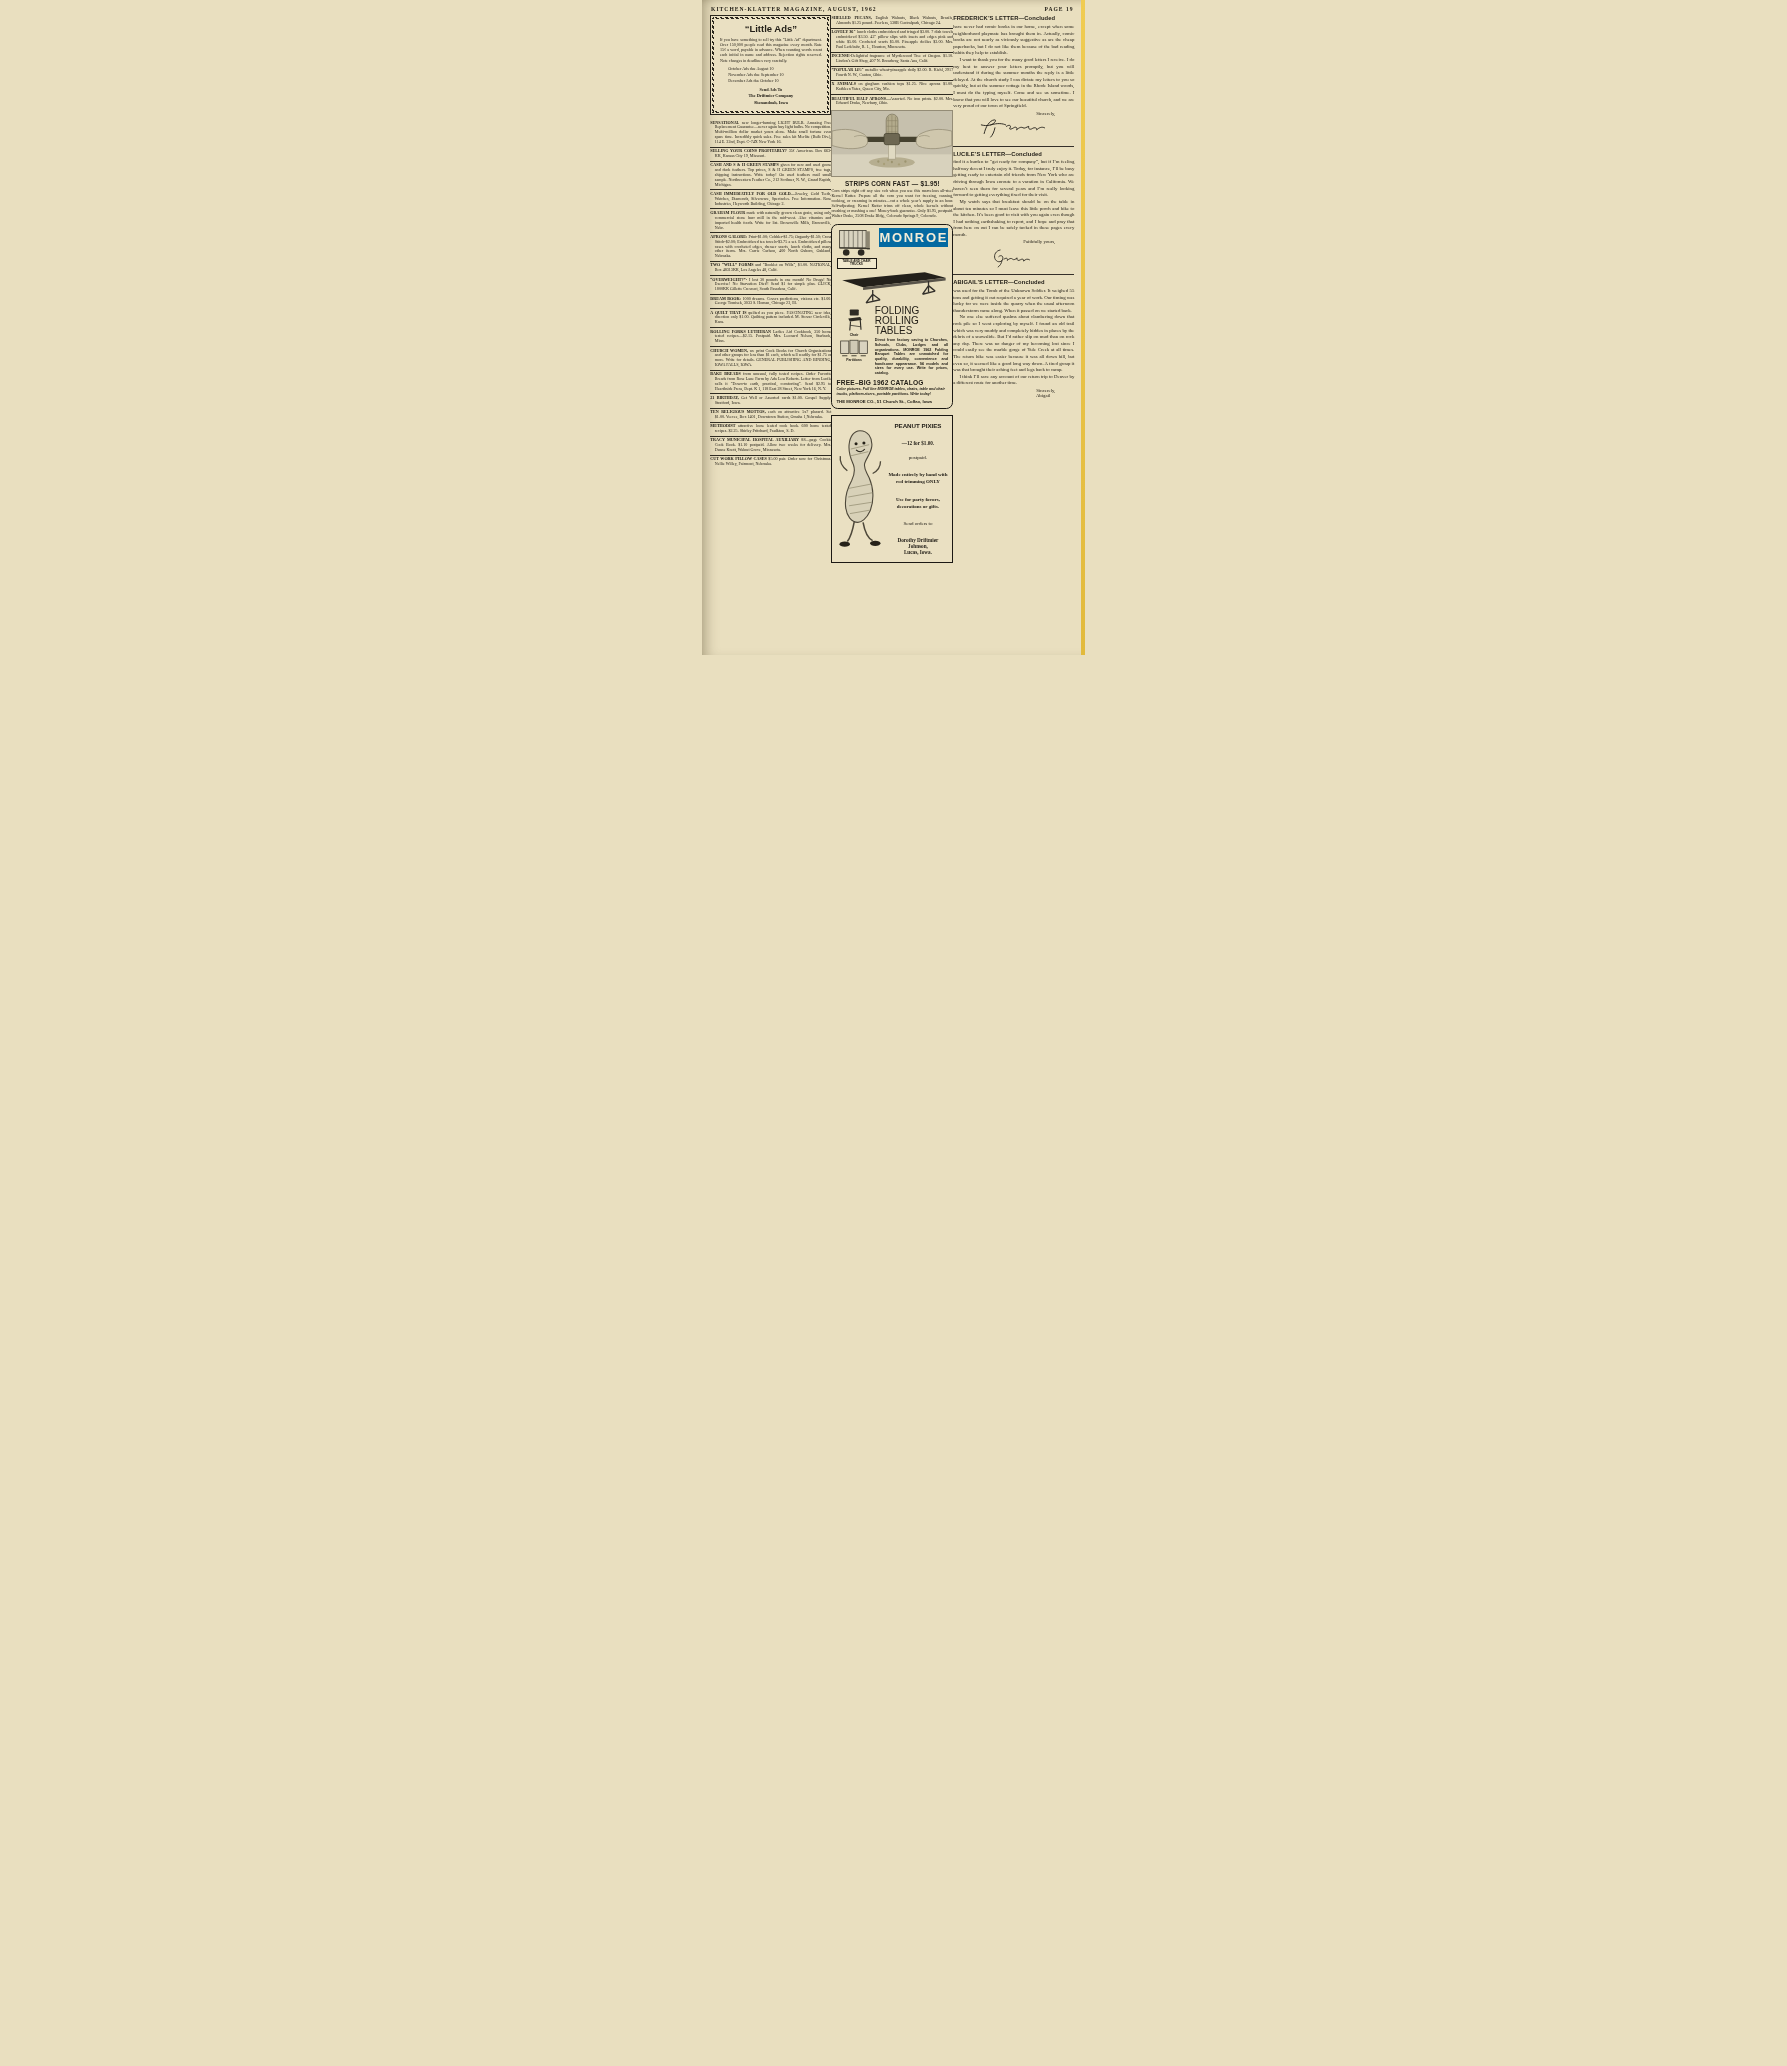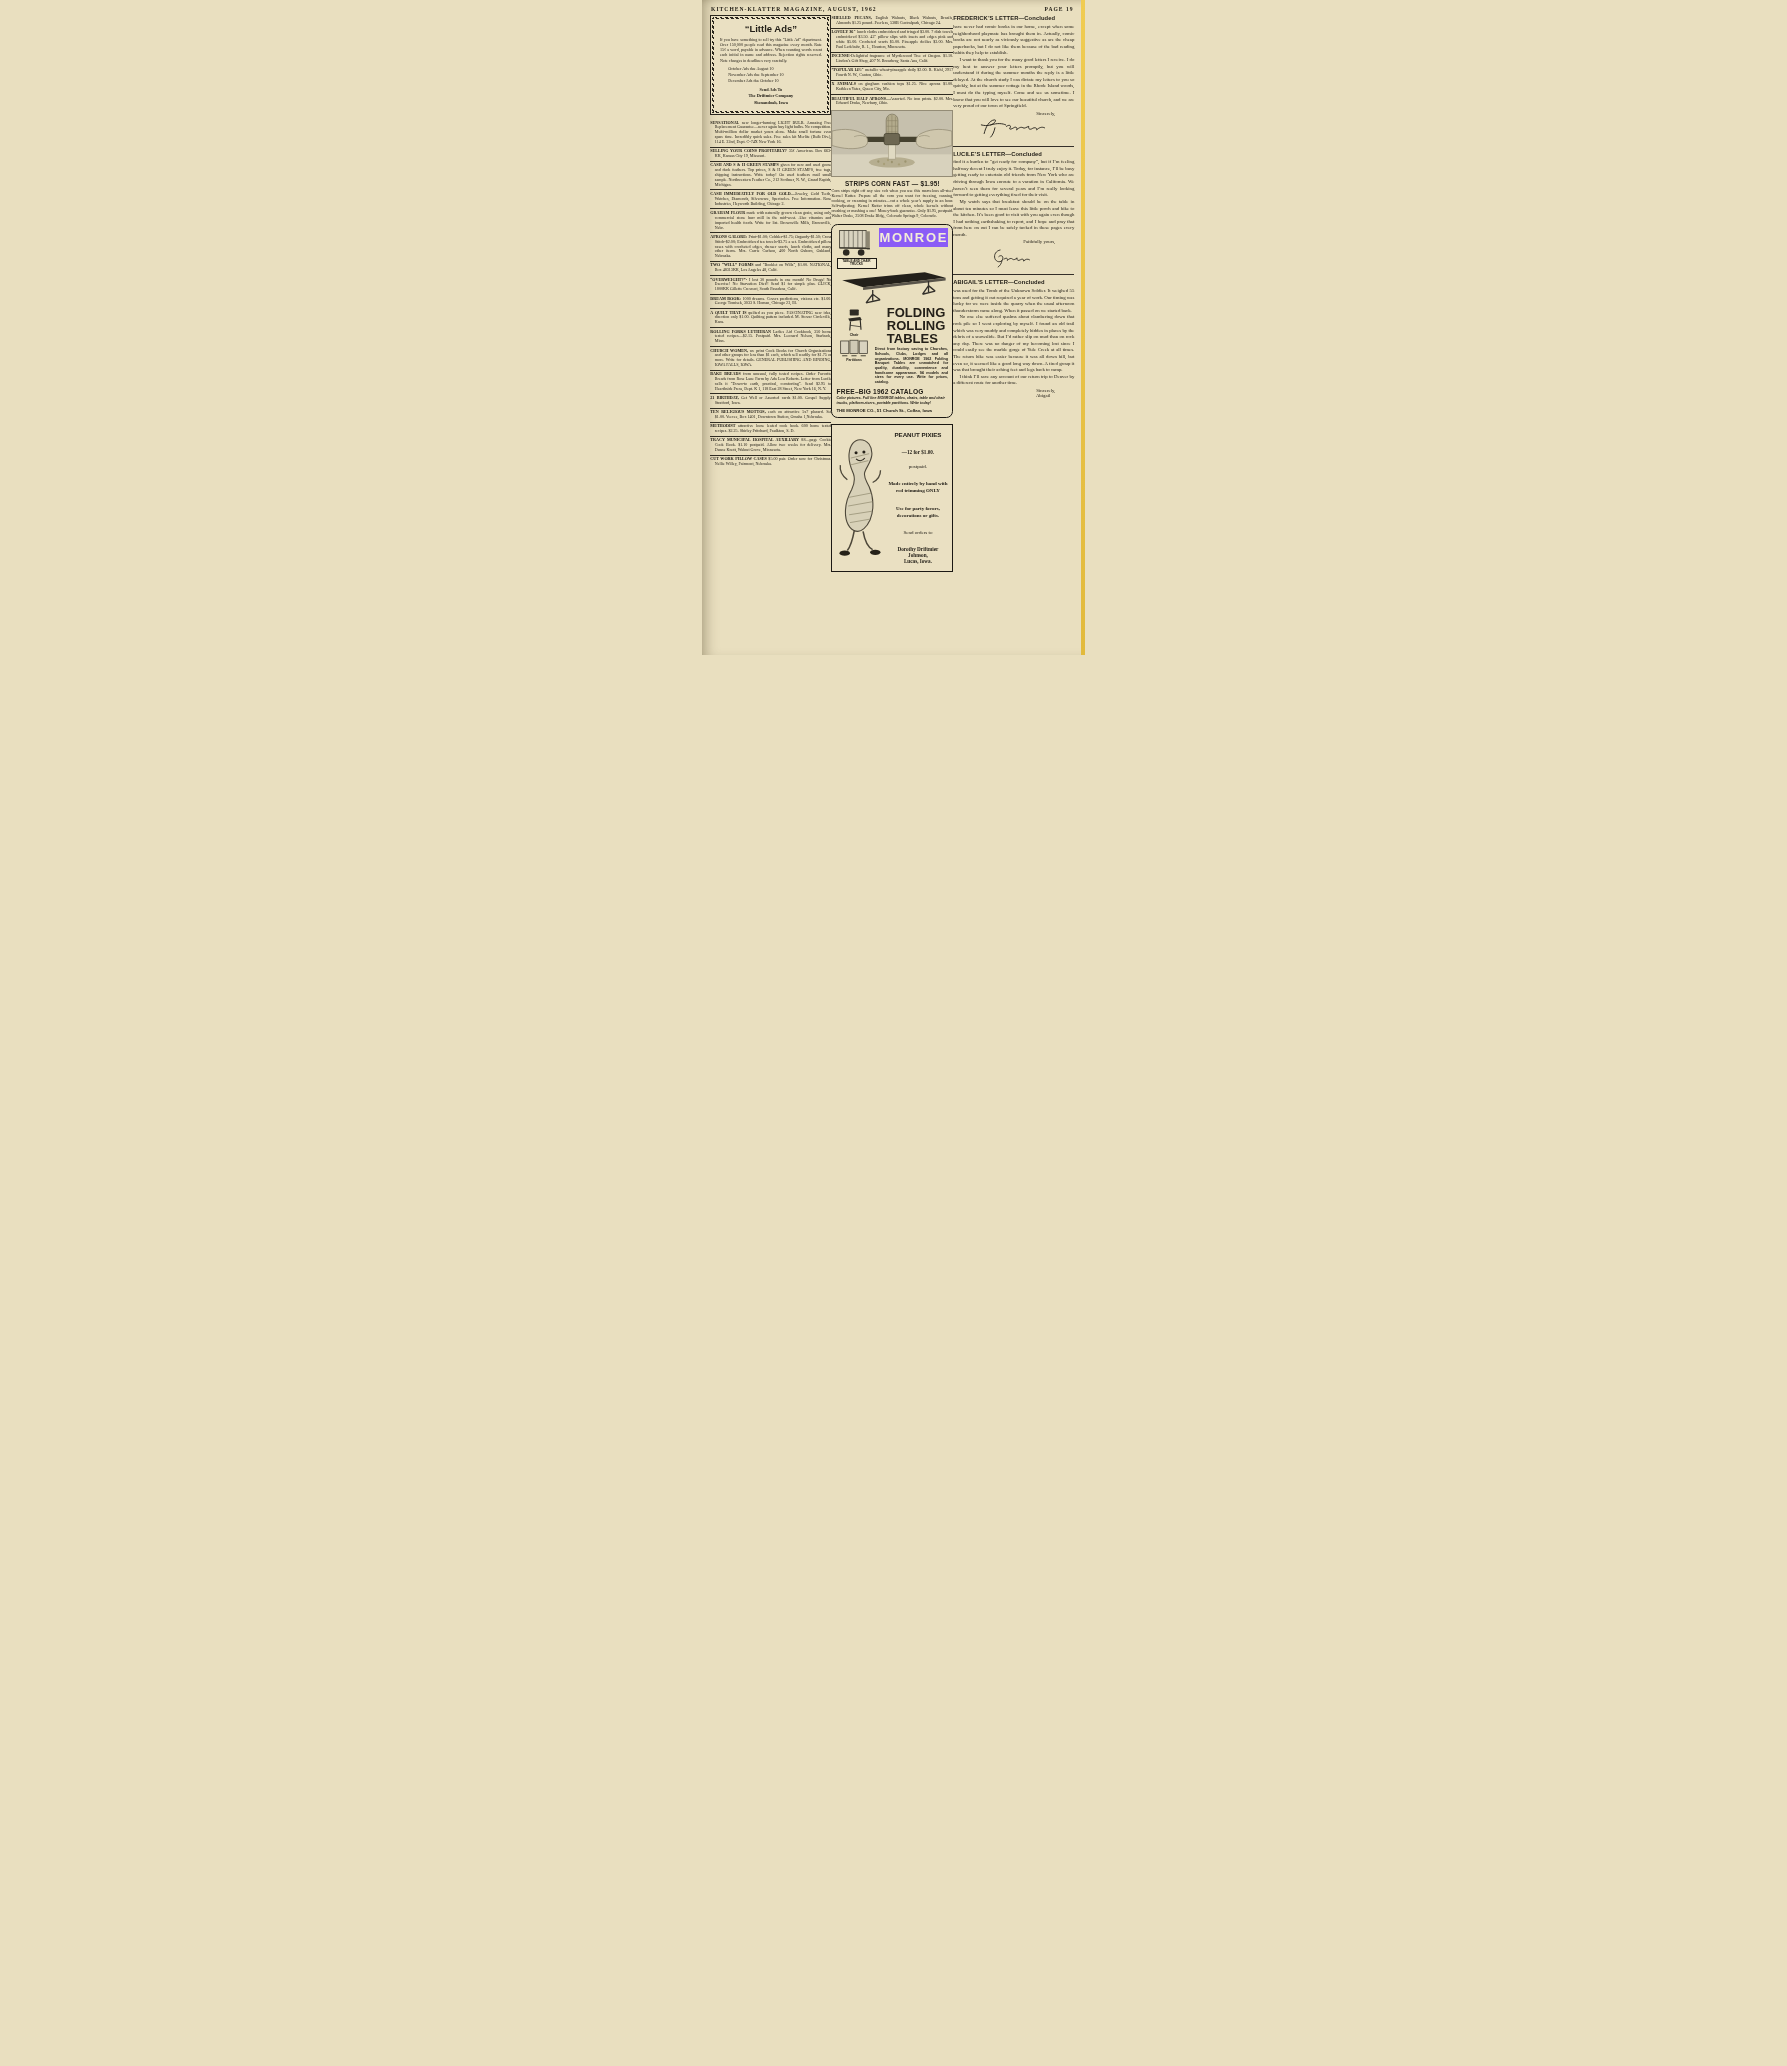--- a/index.html
+++ b/index.html
@@ -61,30 +61,30 @@
   .monroe {
     border: 1.2px solid #1c1914; border-radius: 6.6px;
     margin-top: 5.4px; padding: 3.3px 4.1px 4.1px;
     font-family: "Liberation Sans", sans-serif;
   }
   .monroe-top { display: flex; align-items: flex-start; gap: 2.9px; }
   .truck-box { width: 40px; flex: none; }
   .truck-box svg { width: 40px; height: 29px; display: block; }
   .truck-label { font-size: 3.1px; font-weight: bold; line-height: 1.15; border: 0.4px solid #1c1914; padding: 0.8px 1.2px; text-align: center; background: #f0e8cd; margin-top: 0.8px; }
   .monroe-banner {
-    flex: 1; background: #8b5cf6; color: #f3ecd8; text-align: center;
+    flex: 1; background: #0369a1; color: #f3ecd8; text-align: center;
     font-weight: bold; font-size: 13px; letter-spacing: 1.7px; padding: 1.7px 0 2.5px;
   }
   .table-illustration { width: 100%; height: 36px; margin: 1.2px 0 0.4px; display: block; }
   .monroe-mid { display: flex; gap: 3.3px; }
   .monroe-side { width: 35px; flex: none; display: flex; flex-direction: column; align-items: center; gap: 0.8px; padding-top: 1.7px; }
   .monroe-side svg { display: block; }
   .side-label { font-size: 3.4px; font-weight: bold; }
   .monroe-right { flex: 1; }
-  .monroe-headline { font-weight: bold; font-size: 13px; line-height: 1.0; margin-bottom: 1.7px; margin-left: 12px; }
+  .monroe-headline { font-weight: normal; font-size: 10px; line-height: 1.0; margin-bottom: 1.7px; }
   .monroe-body { font-size: 3.7px; font-weight: bold; line-height: 1.28; text-align: justify; }
   .monroe-free { font-weight: bold; font-size: 6.6px; margin: 2.9px 0 1.2px; letter-spacing: 0.2px; }
   .monroe-catalog { font-size: 3.6px; font-weight: bold; font-style: italic; line-height: 1.28; }
   .monroe-company { font-size: 4.3px; font-weight: bold; margin-top: 2.5px; }
 
   
   .peanut { border: 0.8px solid #1c1914; margin-top: 5.8px; padding: 3.7px; display: flex; gap: 3.3px; height: 148px; background: #eae0c2; }
   .pixie { width: 48px; flex: none; }
   .pixie svg { width: 100%; height: 100%; display: block; }
   .peanut-text { flex: 1; text-align: center; display: flex; flex-direction: column; justify-content: space-between; padding: 2.5px 0.8px; }

